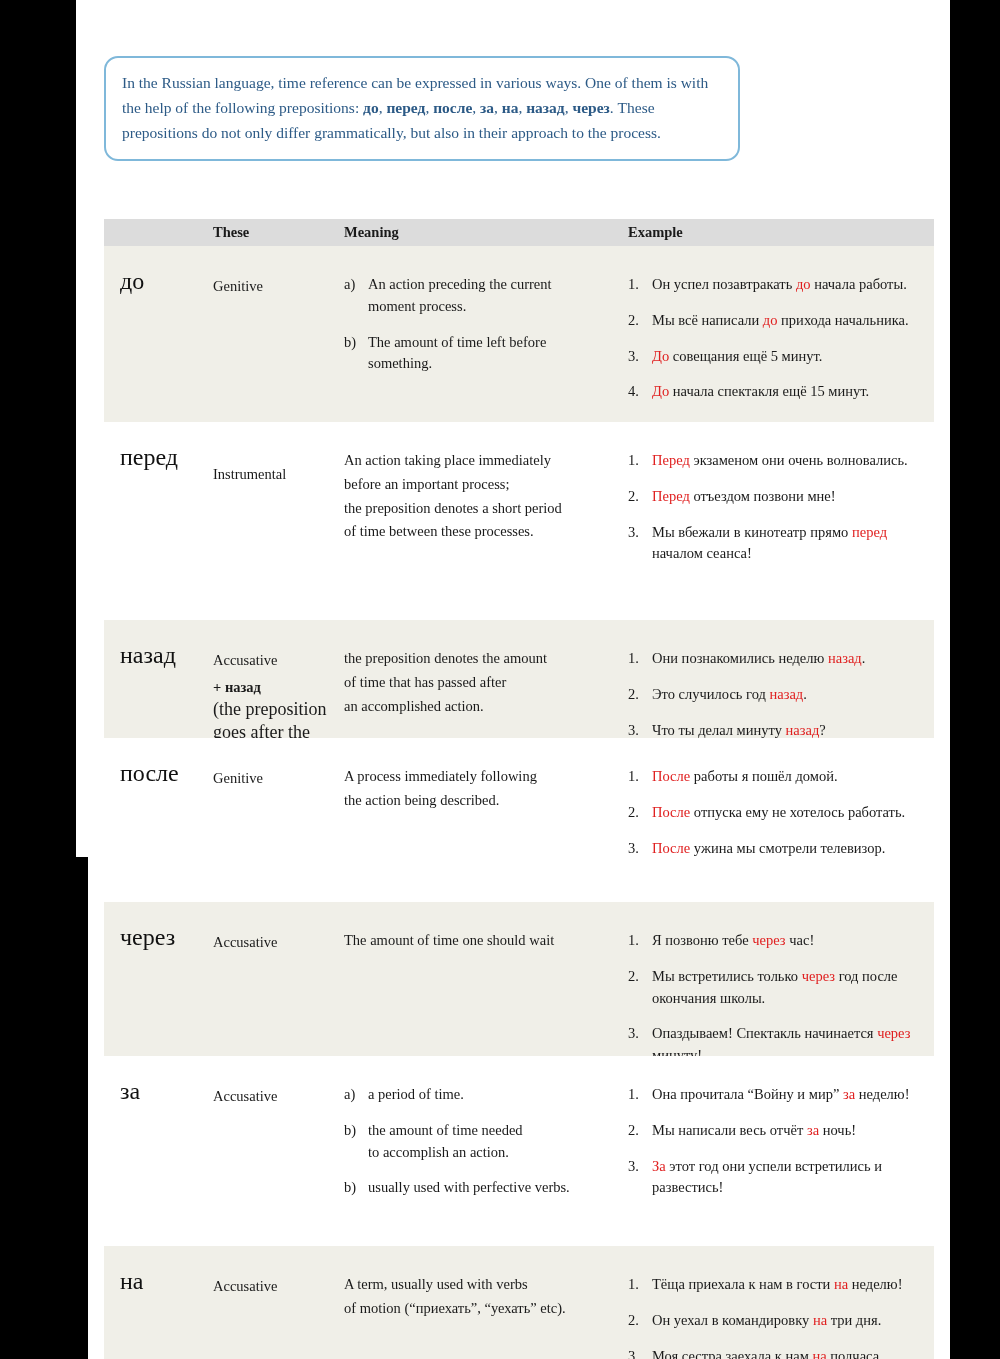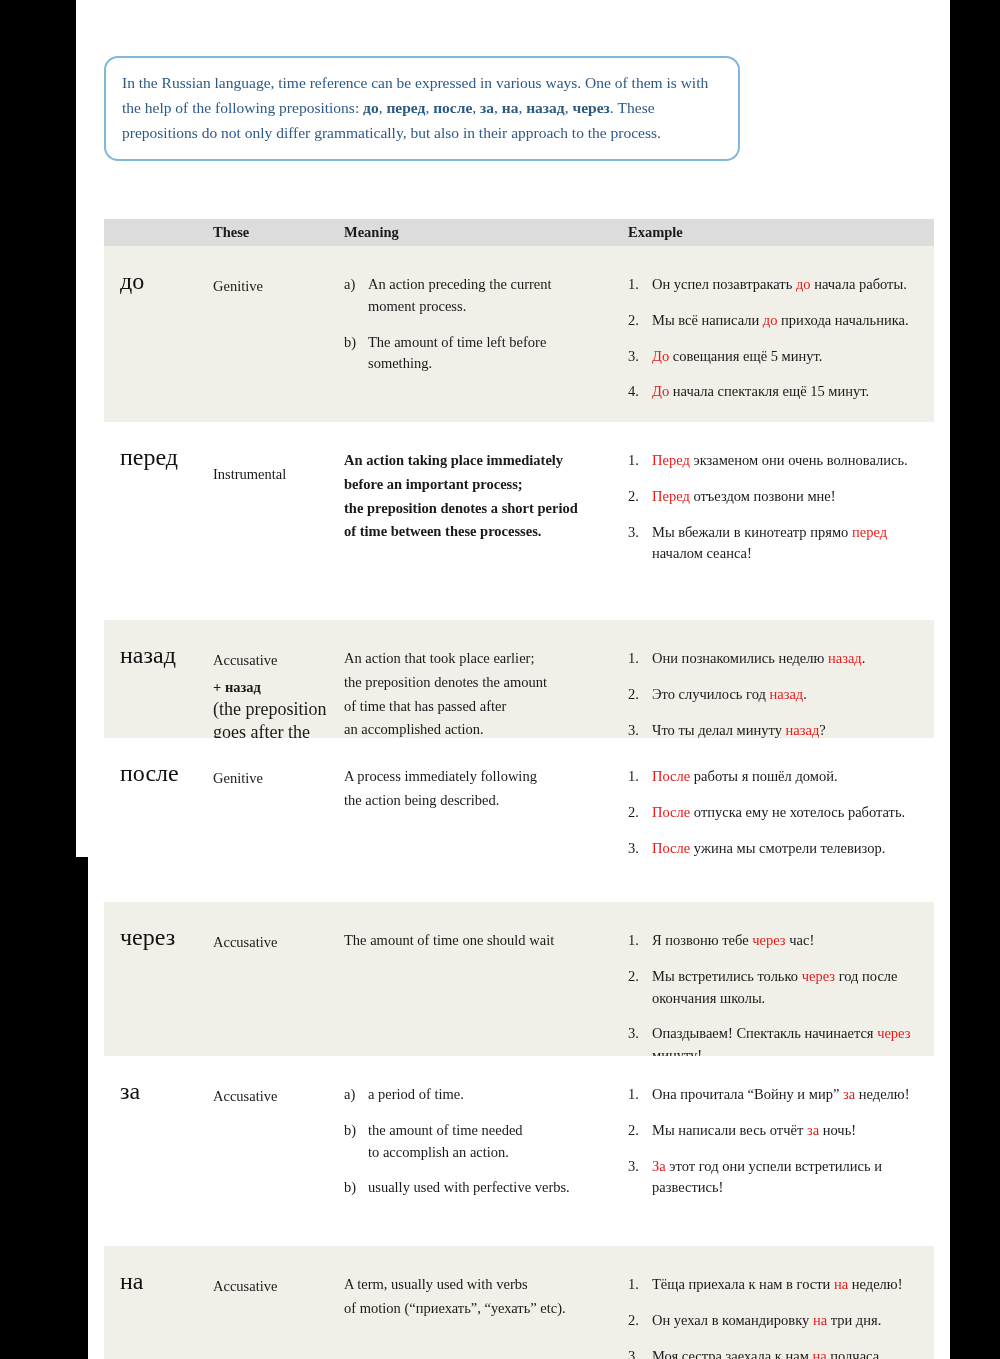--- a/index.html
+++ b/index.html
@@ -182,42 +182,41 @@
               <li><span class="mk">1.</span><span><span>Он успел позавтракать </span><span class="hl">до</span><span> начала работы.</span></span></li>
               <li><span class="mk">2.</span><span><span>Мы всё написали </span><span class="hl">до</span><span> прихода начальника.</span></span></li>
               <li><span class="mk">3.</span><span><span class="hl">До</span><span> совещания ещё 5 минут.</span></span></li>
               <li><span class="mk">4.</span><span><span class="hl">До</span><span> начала спектакля ещё 15 минут.</span></span></li>
             </ol>
           </div>
         </div>
         <div class="row plain" style="height: 198px;">
           <div class="cell c-prep" style="top: 22px;">перед</div>
           <div class="cell c-case" style="top: 42px;"><span>Instrumental</span></div>
-          <div class="cell c-meaning" style="top: 28px; font-weight: bold;">
+          <div class="cell c-meaning" style="top: 28px;">
             <div class="plainlines">
               <div>An action taking place immediately</div>
               <div>before an important process;</div>
               <div>the preposition denotes a short period</div>
               <div>of time between these processes.</div>
             </div>
           </div>
           <div class="cell c-example" style="top: 28px;">
             <ol class="numbered">
               <li><span class="mk">1.</span><span><span class="hl">Перед</span><span> экзаменом они очень волновались.</span></span></li>
               <li><span class="mk">2.</span><span><span class="hl">Перед</span><span> отъездом позвони мне!</span></span></li>
               <li><span class="mk">3.</span><span><span>Мы вбежали в кинотеатр прямо </span><span class="hl">перед</span><span> началом сеанса!</span></span></li>
             </ol>
           </div>
         </div>
         <div class="row shaded" style="height: 118px;">
           <div class="cell c-prep" style="top: 22px;">назад</div>
           <div class="cell c-case" style="top: 30px;"><span>Accusative</span><div class="case-bold" style="margin-top: 6px;">+ назад</div><span class="case-note">(the preposition goes after the main word)</span></div>
           <div class="cell c-meaning" style="top: 28px;">
             <div class="plainlines">
-              <div>An action that took place earlier;</div>
               <div>the preposition denotes the amount</div>
               <div>of time that has passed after</div>
               <div>an accomplished action.</div>
             </div>
           </div>
           <div class="cell c-example" style="top: 28px;">
             <ol class="numbered">
               <li><span class="mk">1.</span><span><span>Они познакомились неделю </span><span class="hl">назад</span><span>.</span></span></li>
               <li><span class="mk">2.</span><span><span>Это случилось год </span><span class="hl">назад</span><span>.</span></span></li>
               <li><span class="mk">3.</span><span><span>Что ты делал минуту </span><span class="hl">назад</span><span>?</span></span></li>

